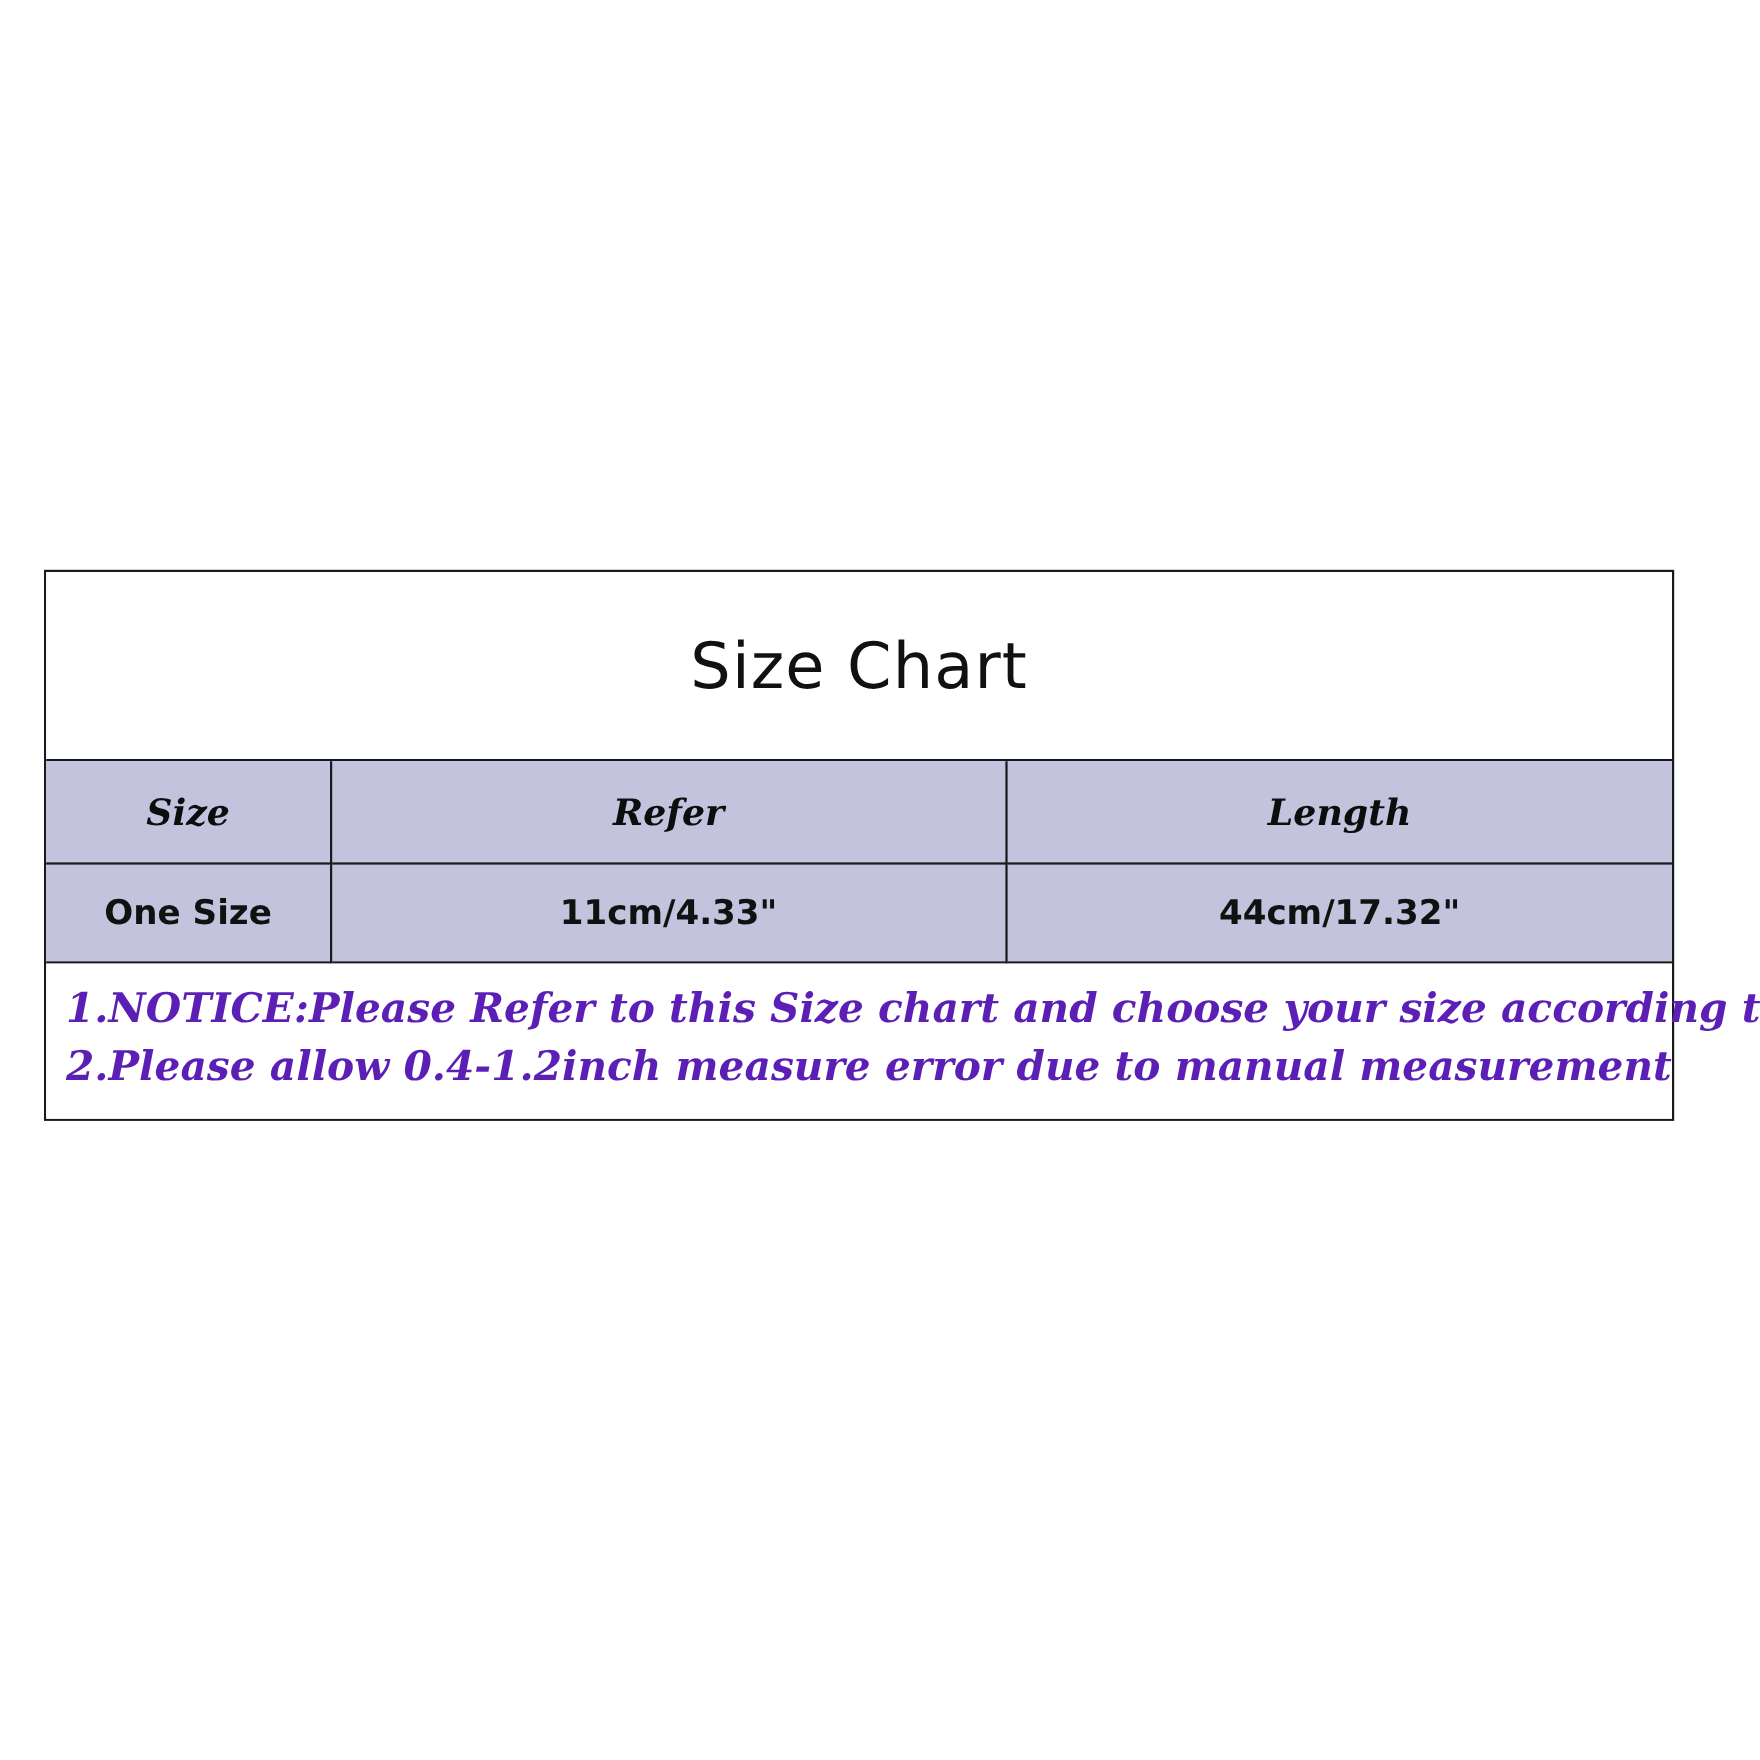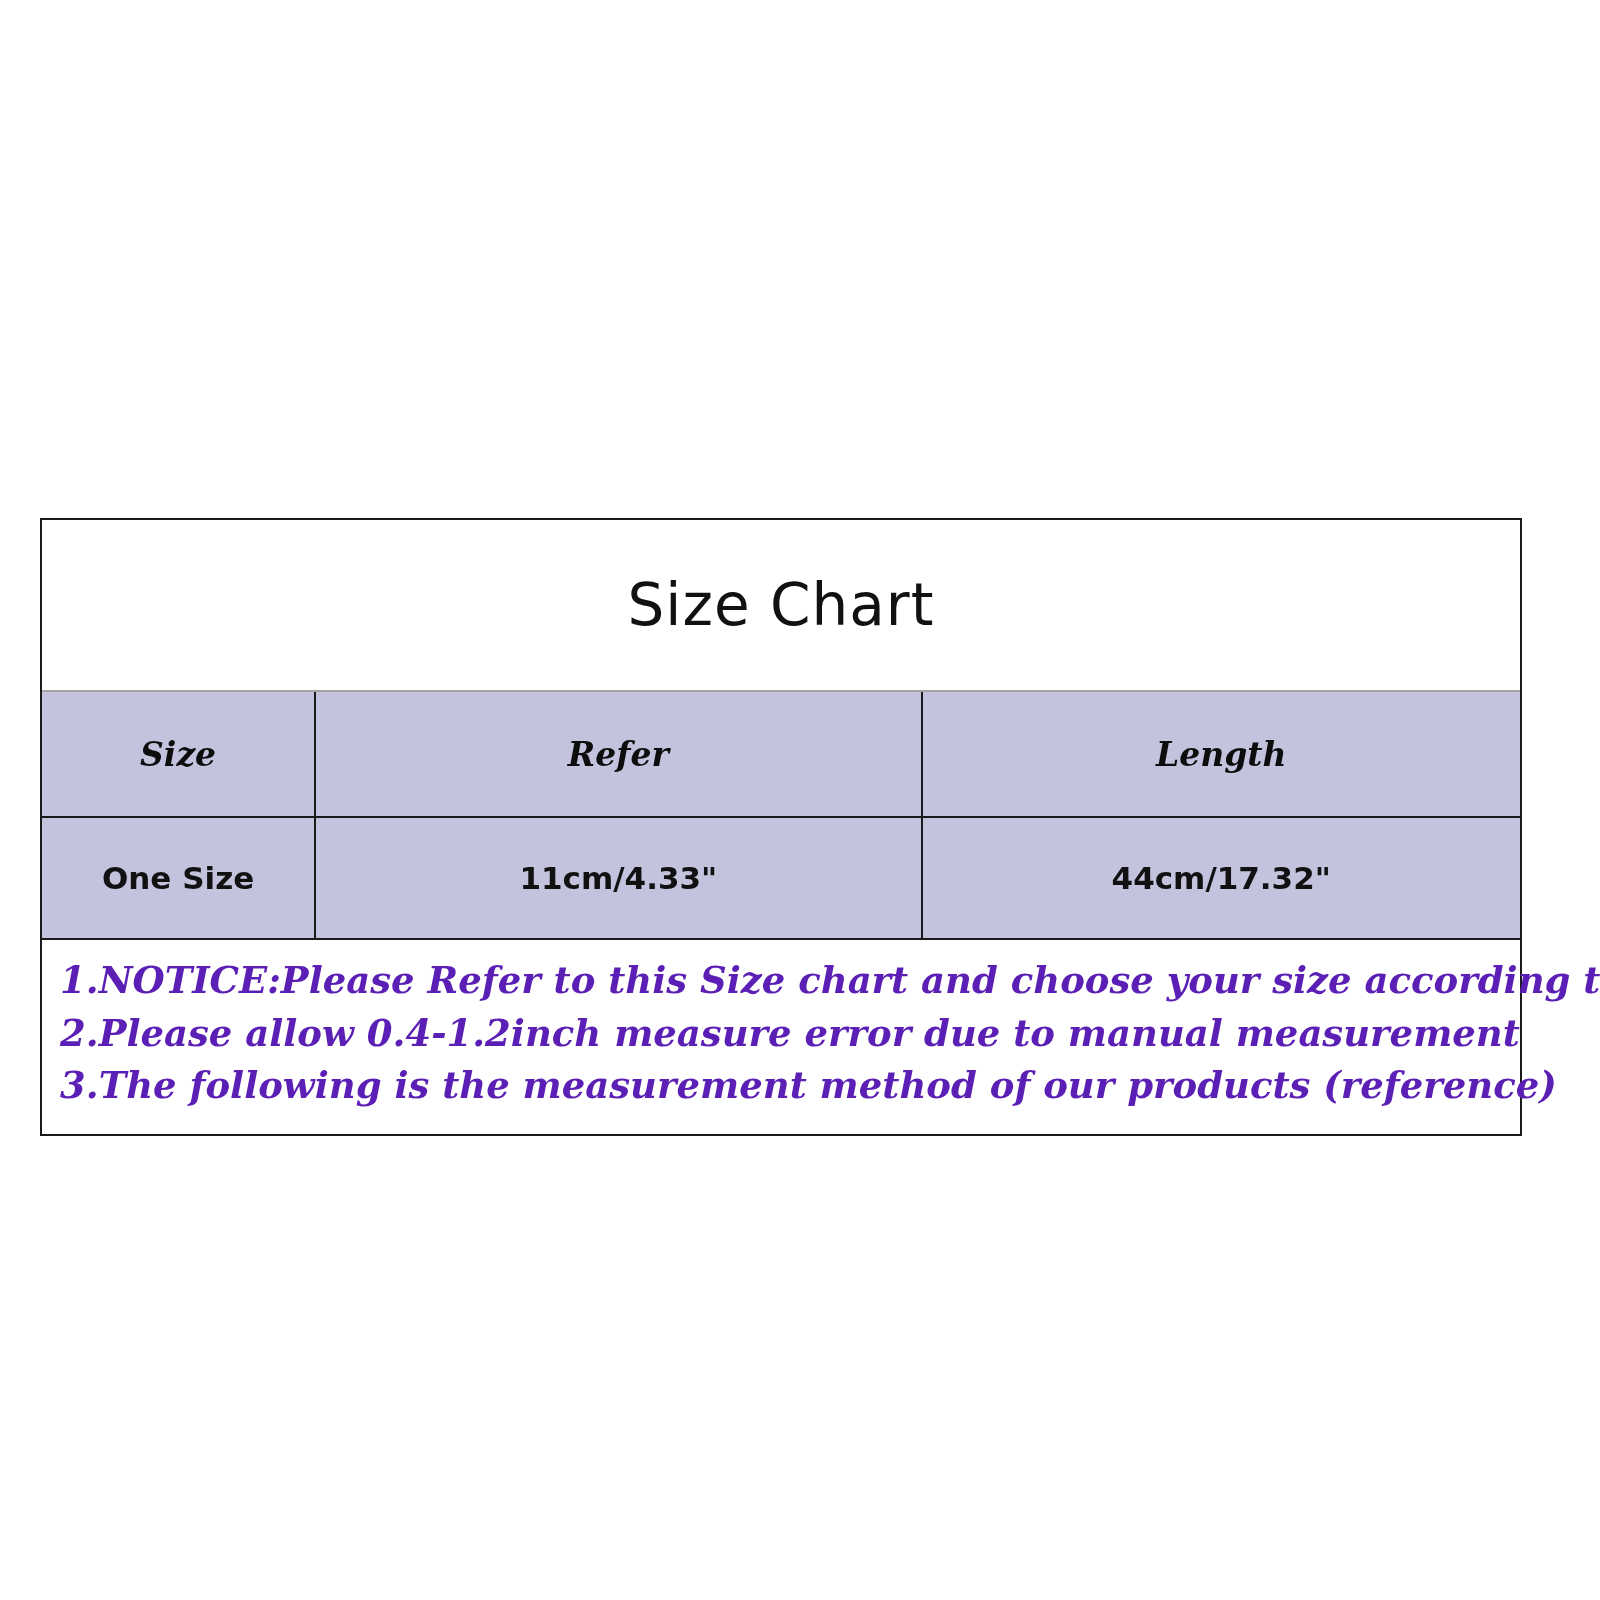--- a/index.html
+++ b/index.html
@@ -24,21 +24,21 @@
     box-sizing: border-box;
     background: #ffffff;
   }
 
   .title-row {
     height: 170px;
     display: flex;
     align-items: center;
     justify-content: center;
     background: #ffffff;
-    border-bottom: 2px solid #a3a3a3;
+    border-bottom: 2px solid #0f172a;
   }
 
   .title-text {
     font-family: "DejaVu Sans", sans-serif;
     font-size: 58px;
     color: #111111;
     letter-spacing: 1px;
     font-weight: 400;
   }
 
@@ -46,21 +46,21 @@
     width: 100%;
     border-collapse: collapse;
     table-layout: fixed;
   }
 
   table.size-table th,
   table.size-table td {
     border: 2px solid #1a1a1a;
     background: #c3c3de;
     text-align: center;
-    padding: 16px;
+    padding: 0;
   }
 
   table.size-table th:first-child,
   table.size-table td:first-child {
     border-left: none;
   }
   table.size-table th:last-child,
   table.size-table td:last-child {
     border-right: none;
   }
@@ -126,16 +126,15 @@
         <td class="body-cell col-size">One Size</td>
         <td class="body-cell col-wide">11cm/4.33"</td>
         <td class="body-cell col-length">44cm/17.32"</td>
       </tr>
     </tbody>
   </table>
 
   <div class="notes">
     <div class="note-line">1.NOTICE:Please Refer to this Size chart and choose your size according to it</div>
     <div class="note-line">2.Please allow 0.4-1.2inch measure error due to manual measurement</div>
-    <div class="note-line">3.The following is the measurement method of our products (reference)</div>
   </div>
 
 </div>
 
 </body></html>

